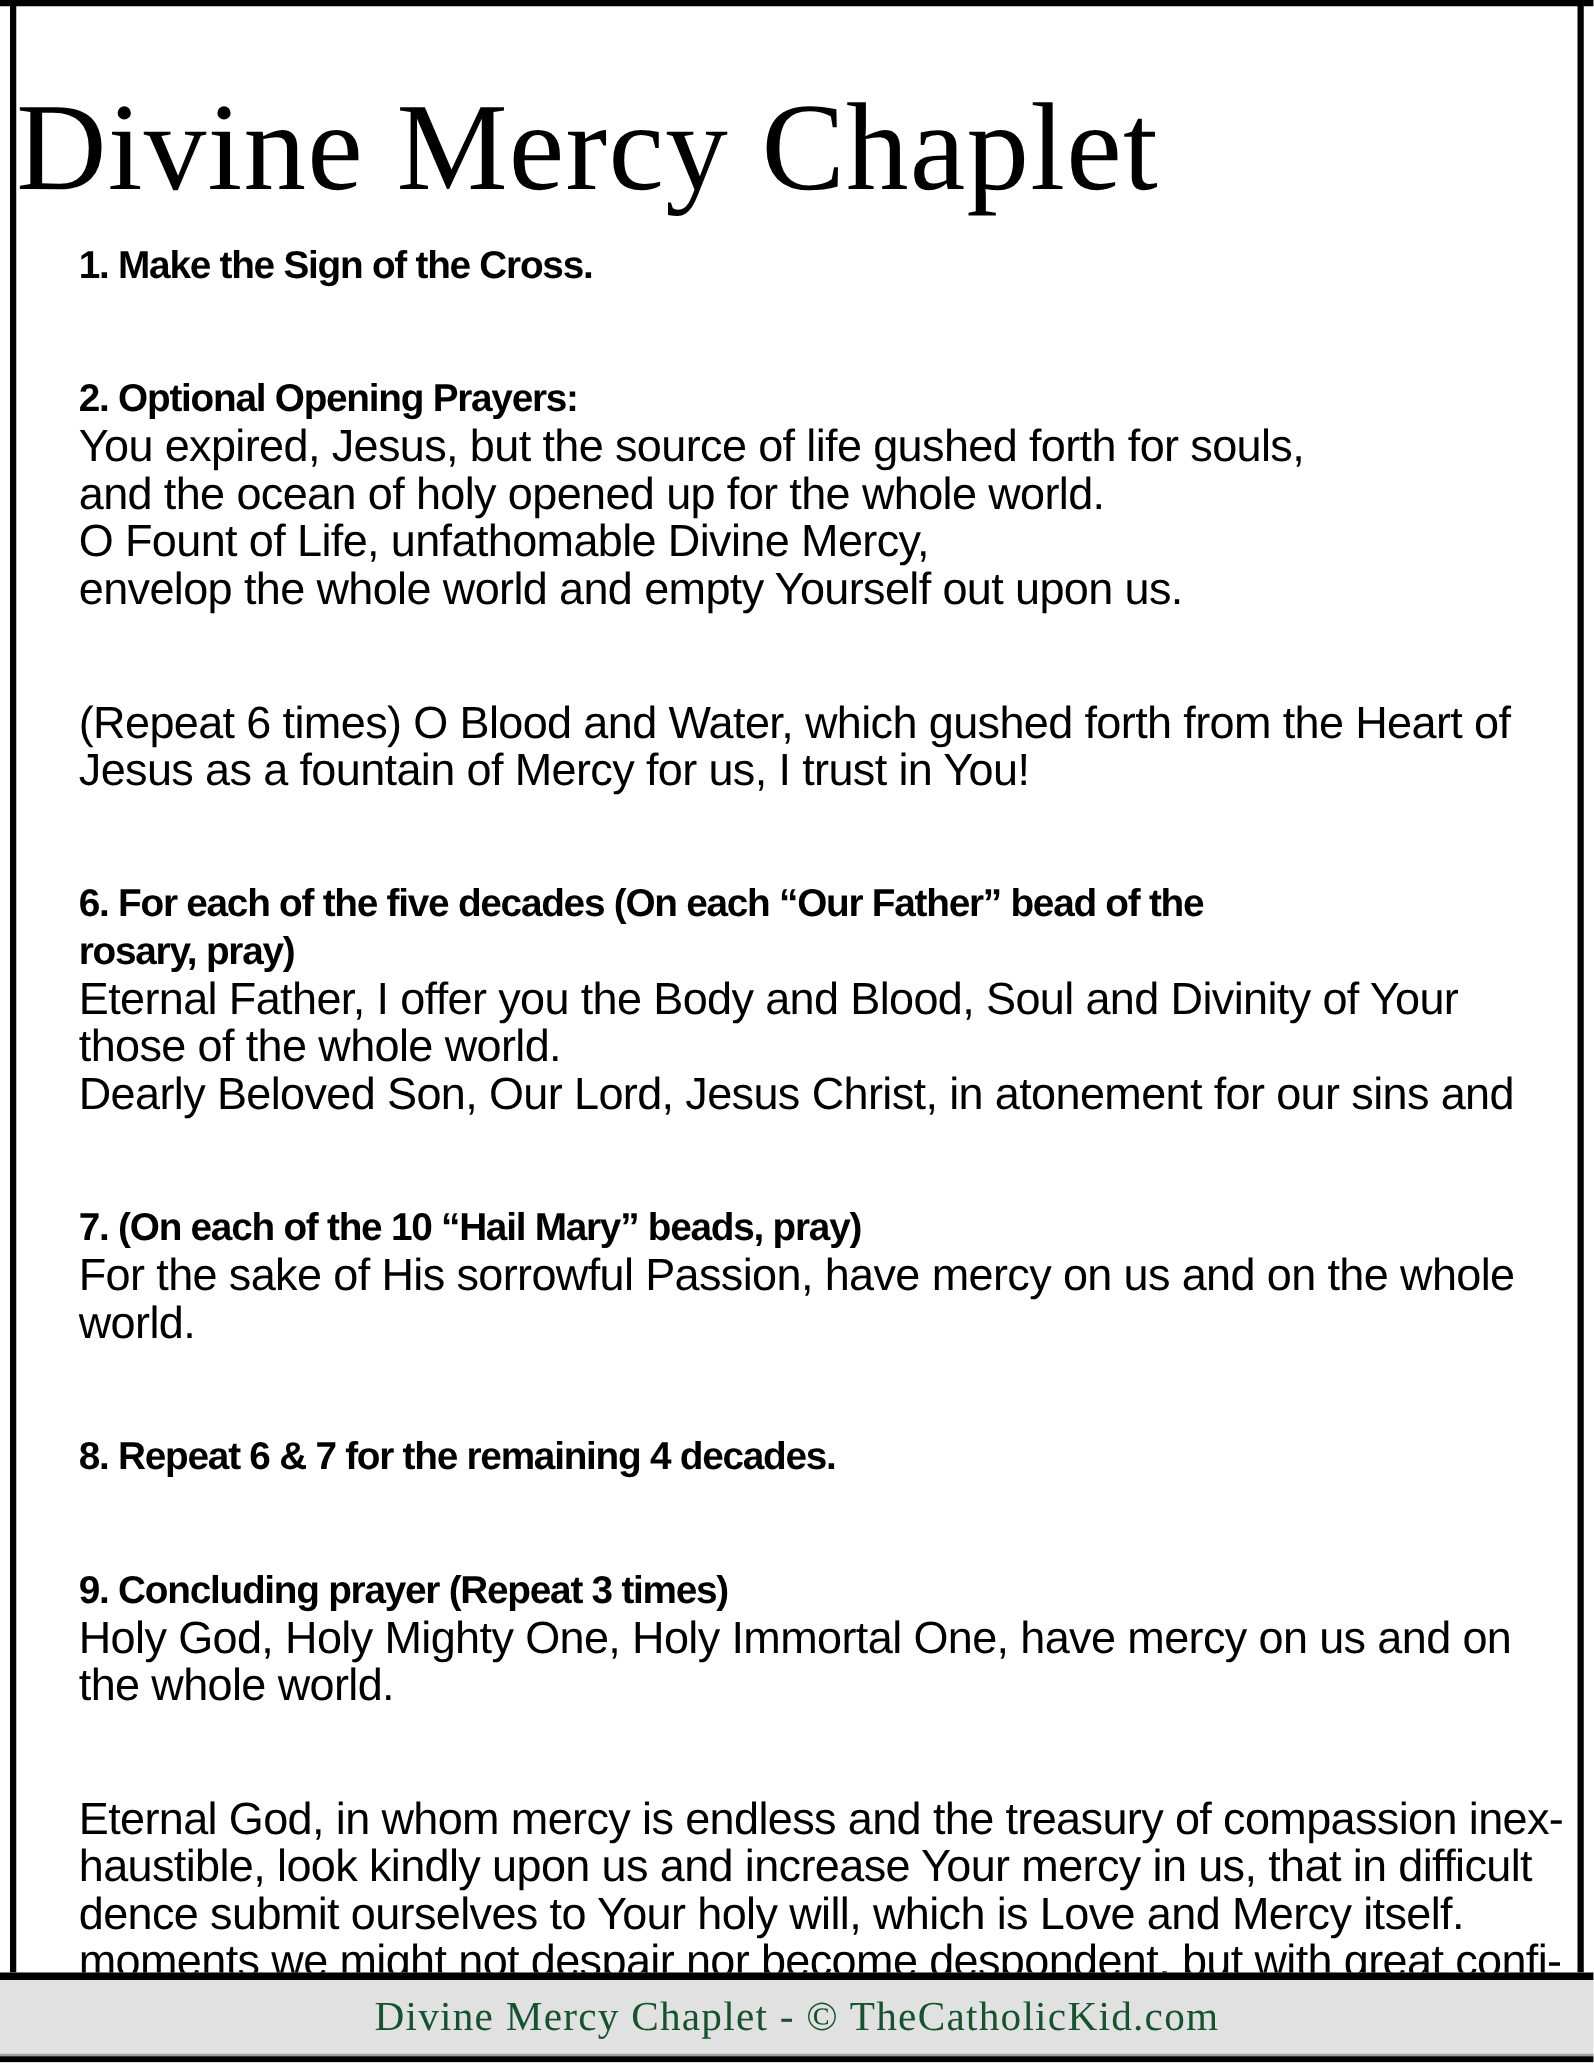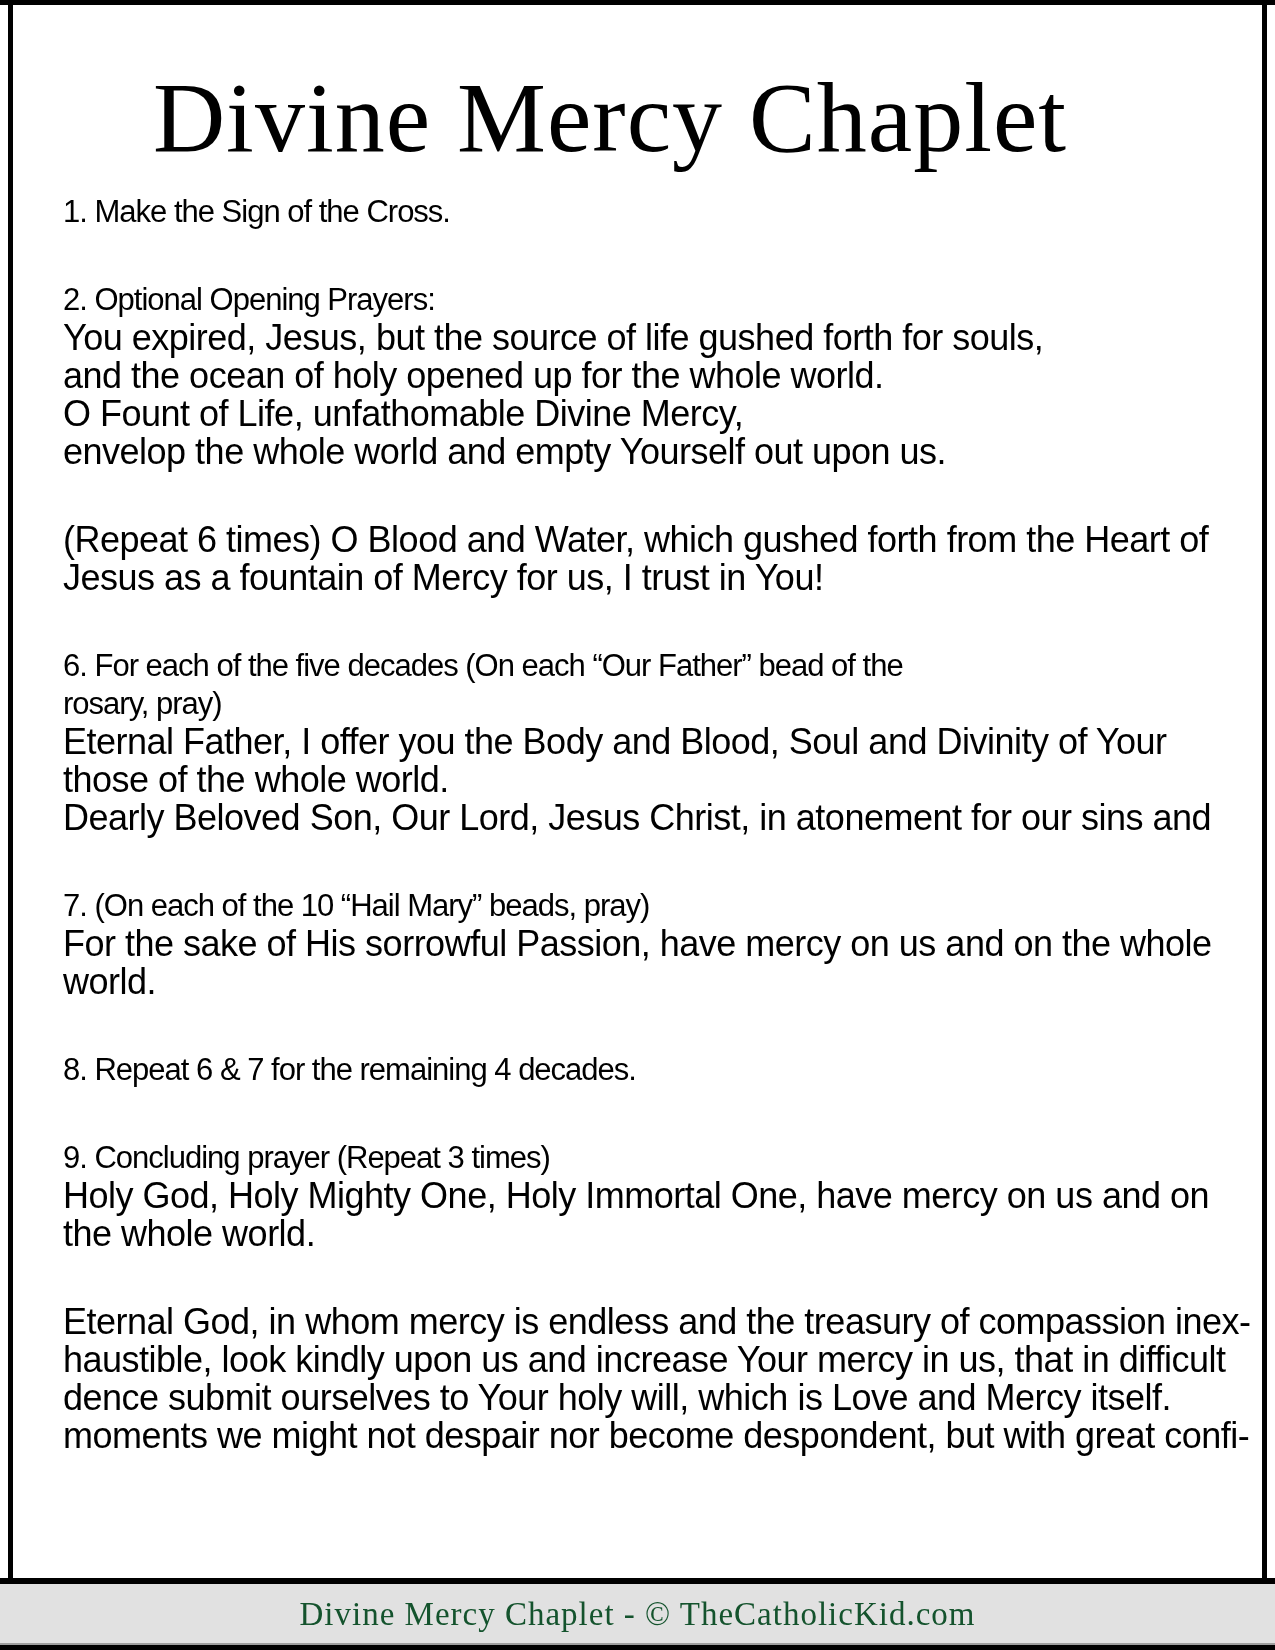--- a/index.html
+++ b/index.html
@@ -33,35 +33,34 @@
     box-sizing: border-box;
     border: 5px solid #000000;
     border-bottom: none;
     background: #ffffff;
   }
   .title {
     margin-top: 38px;
     height: 150px;
     line-height: 150px;
     padding-right: 55px;
-    text-align: center;
     font-family: "Liberation Serif", serif;
     font-size: 100px;
     letter-spacing: 1px;
     white-space: nowrap;
     color: #000000;
   }
   .content {
     padding-left: 50px;
     padding-right: 20px;
   }
-  .section { margin-top: 50px; }
+  .section { margin-top: 69px; }
   .section:first-child { margin-top: 0; }
   .h {
-    font-weight: normal;
+    font-weight: bold;
     font-size: 31px;
     line-height: 38px;
     letter-spacing: -1px;
     white-space: nowrap;
   }
   .line {
     font-size: 36px;
     line-height: 38px;
     letter-spacing: -0.5px;
     white-space: nowrap;

